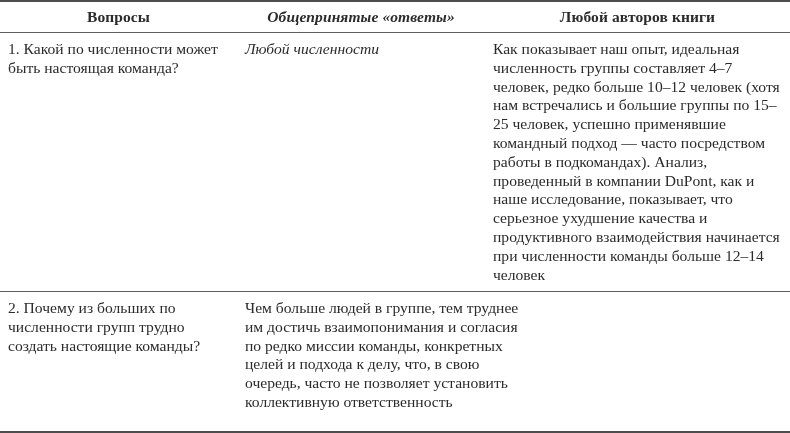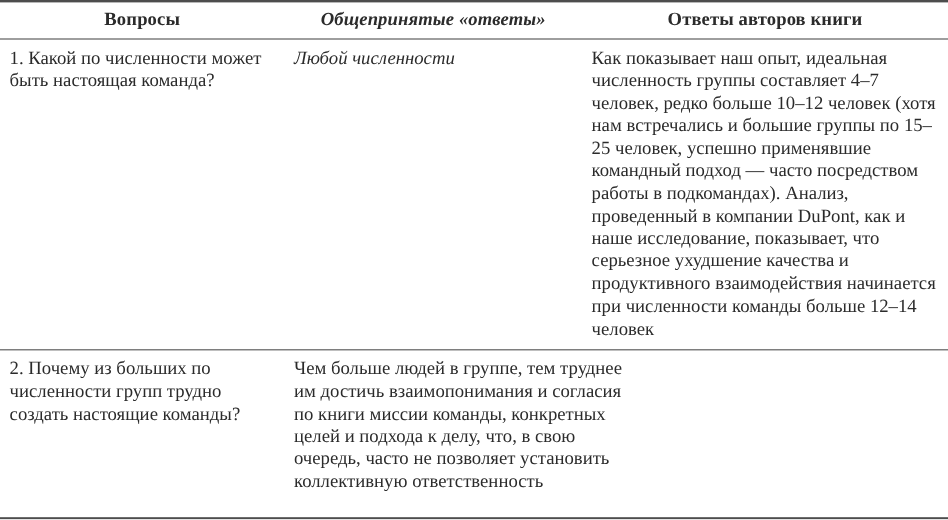--- a/index.html
+++ b/index.html
@@ -67,28 +67,28 @@
 </style>
 </head>
 <body>
 
 <div class="page">
   <div class="tbl">
 
     <div class="thead">
       <div class="th c1">Вопросы</div>
       <div class="th c2">Общепринятые «ответы»</div>
-      <div class="th c3">Ответы авторов книги</div>
+      <div class="th c3">Любой авторов книги</div>
     </div>
 
     <div class="trow r1">
       <div class="td c1">1. Какой по численности может быть настоящая команда?</div>
       <div class="td c2">Любой численности</div>
       <div class="td c3">Как показывает наш опыт, идеальная численность группы составляет 4–7 человек, редко больше 10–12 человек (хотя нам встречались и большие группы по 15–25 человек, успешно применявшие командный подход — часто посредством работы в подкомандах). Анализ, проведенный в компании DuPont, как и наше исследование, показывает, что серьезное ухудшение качества и продуктивного взаимодействия начинается при численности команды больше 12–14 человек</div>
     </div>
 
     <div class="trow r2">
       <div class="td c1">2. Почему из больших по численности групп трудно создать настоящие команды?</div>
-      <div class="td c3">Чем больше людей в группе, тем труднее им достичь взаимопонимания и согласия по книги миссии команды, конкретных целей и подхода к делу, что, в свою очередь, часто не позволяет установить коллективную ответственность</div>
+      <div class="td c3">Чем больше людей в группе, тем труднее им достичь взаимопонимания и согласия по редко миссии команды, конкретных целей и подхода к делу, что, в свою очередь, часто не позволяет установить коллективную ответственность</div>
     </div>
 
   </div>
 </div>
 
 </body></html>

